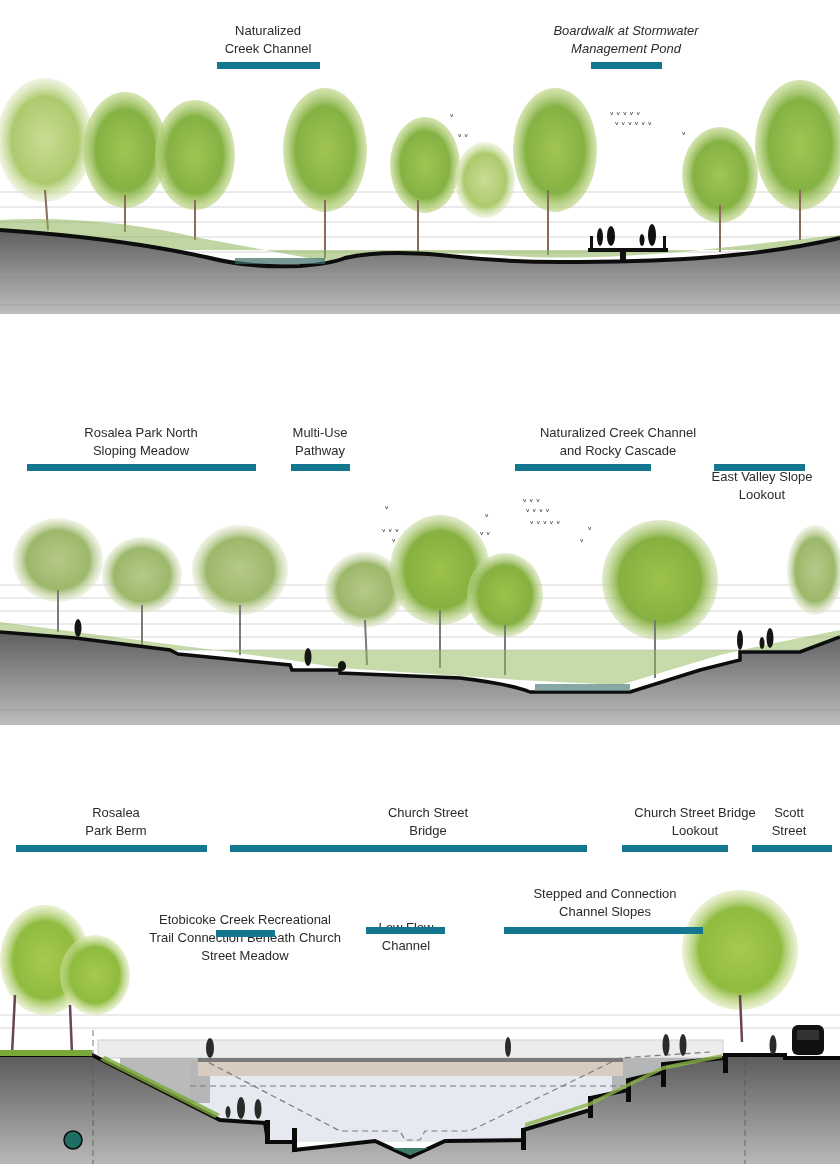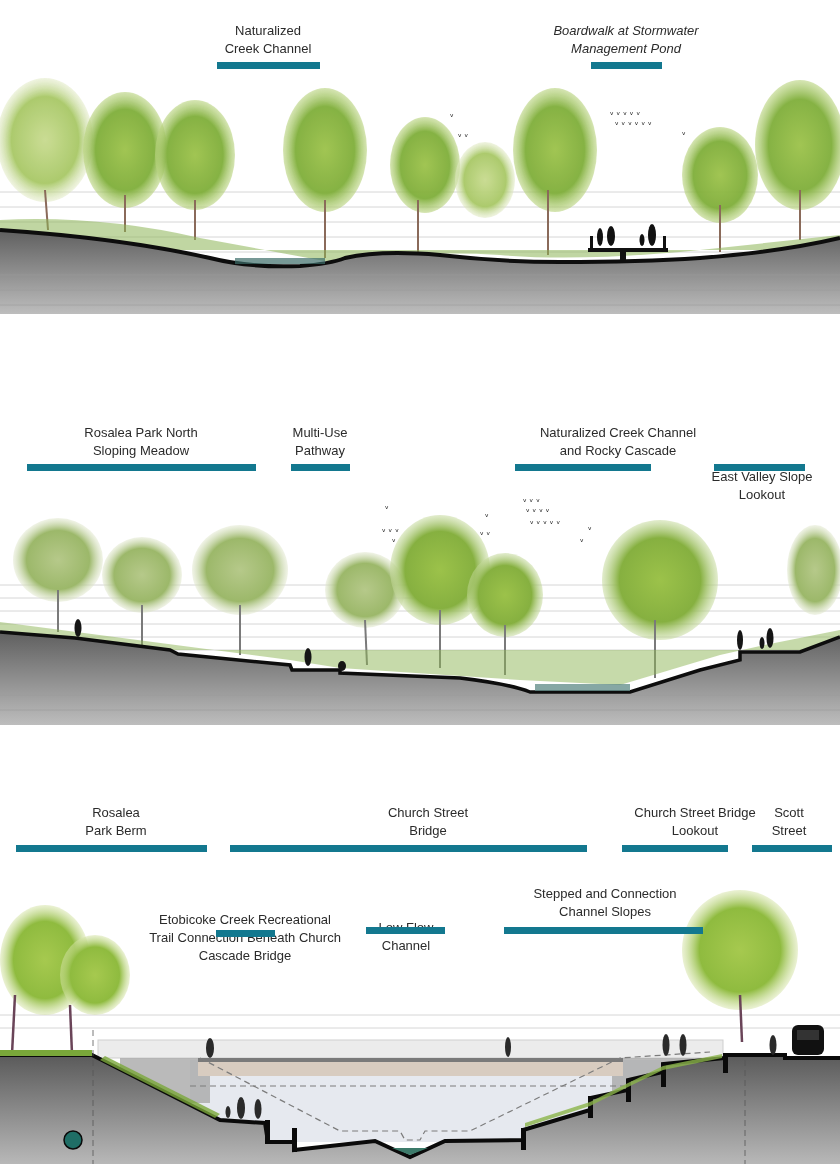--- a/index.html
+++ b/index.html
@@ -300,21 +300,21 @@
     </div>
     <div class="bar" style="left: 622px; top: 845px; width: 106px; background: rgb(19, 120, 143);"></div>
     <div class="label" style="left: 789px; top: 804px;">
       <span class="l">Scott</span>
       <span class="l">Street</span>
     </div>
     <div class="bar" style="left: 752px; top: 845px; width: 80px; background: rgb(19, 120, 143);"></div>
     <div class="label" style="left: 245px; top: 871px; margin-top: 40px;">
       <span class="l">Etobicoke Creek Recreational</span>
       <span class="l">Trail Connection Beneath Church</span>
-      <span class="l">Cascade Bridge</span>
+      <span class="l">Street Meadow</span>
     </div>
     <div class="bar" style="left: 216px; top: 930px; width: 59px; background: rgb(19, 120, 143);"></div>
     <div class="label" style="left: 406px; top: 919px;">
       <span class="l">Low Flow</span>
       <span class="l">Channel</span>
     </div>
     <div class="bar" style="left: 366px; top: 927px; width: 79px; background: rgb(19, 120, 143);"></div>
     <div class="label" style="left: 605px; top: 885px;">
       <span class="l">Stepped and Connection</span>
       <span class="l">Channel Slopes</span>

